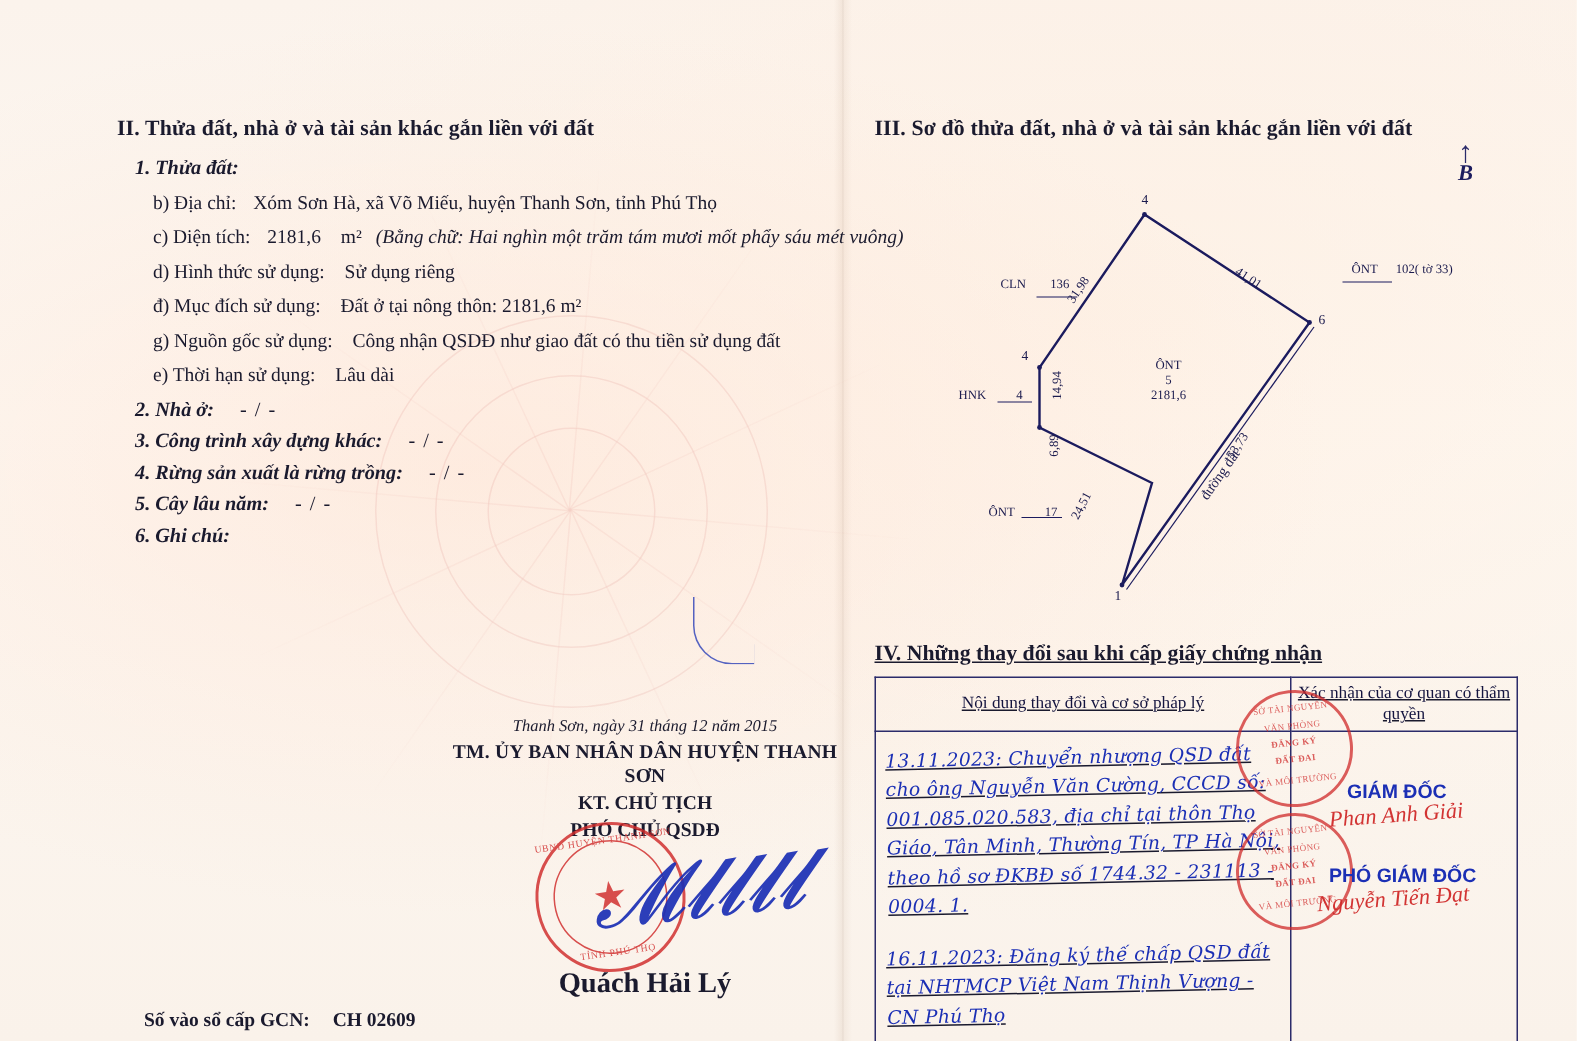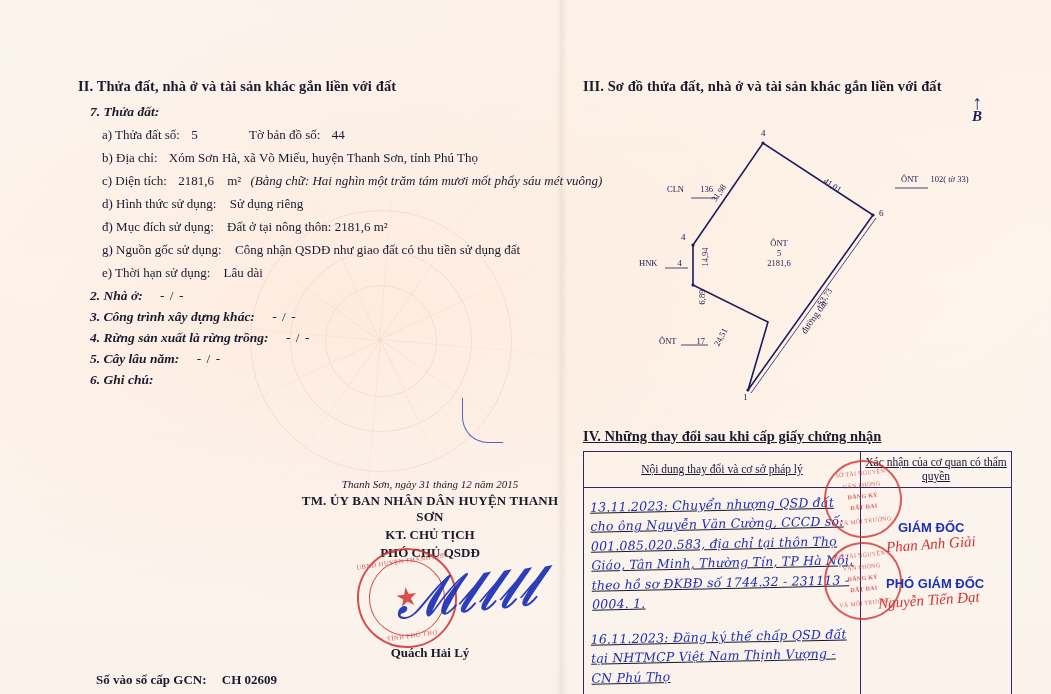--- a/index.html
+++ b/index.html
@@ -102,21 +102,21 @@
 
   
   .signblock{
     position:absolute;left:300px;top:478px;width:260px;text-align:center;
     font-size:13px;
   }
   .signblock .date{font-style:italic;font-size:11px;margin-bottom:3px;}
   .signblock .l1{font-weight:bold;font-size:13px;letter-spacing:.2px;}
   .signblock .l2{font-weight:bold;font-size:13px;margin-top:2px;}
   .signblock .l3{font-weight:bold;font-size:13px;margin-top:2px;}
-  .signblock .name{font-weight:bold;font-size:13px;margin-top:84px;}
+  .signblock .name{font-weight:bold;font-size:19px;margin-top:84px;}
 
   .stamp{
     position:absolute;border:2.5px solid #d02a2a;border-radius:50%;
     color:#d02a2a;text-align:center;pointer-events:none;
   }
   .stamp-main{
     left:357px;top:548px;width:96px;height:96px;
     transform:rotate(-8deg);opacity:.82;
   }
   .stamp-main .star{
@@ -192,28 +192,22 @@
     <div class="wm-ray" style="transform:rotate(275deg);"></div>
     <div class="wm-ray" style="transform:rotate(305deg);"></div>
     <div class="wm-ray" style="transform:rotate(335deg);"></div>
   </div>
 
   <div class="fold f1"></div>
 
   <div class="left-col">
     <div class="section-title">II. Thửa đất, nhà ở và tài sản khác gắn liền với đất</div>
 
-    <div class="sub-h">7. Thửa đất:</div>
-
-    <div class="item">
-      <span class="lbl">a) Thửa đất số:</span>
-      <span class="val" style="margin-left:8px">5</span>
-      <span style="margin-left:48px">Tờ bản đồ số:</span>
-      <span style="margin-left:8px">44</span>
-    </div>
+    <div class="sub-h">1. Thửa đất:</div>
+
 
     <div class="item">
       <span class="lbl">b) Địa chỉ:</span>
       <span class="val" style="margin-left:8px">Xóm Sơn Hà, xã Võ Miếu, huyện Thanh Sơn, tỉnh Phú Thọ</span>
     </div>
 
     <div class="item">
       <span class="lbl">c) Diện tích:</span>
       <span class="val" style="margin-left:8px">2181,6</span>
       <span style="margin-left:10px">m²</span>

